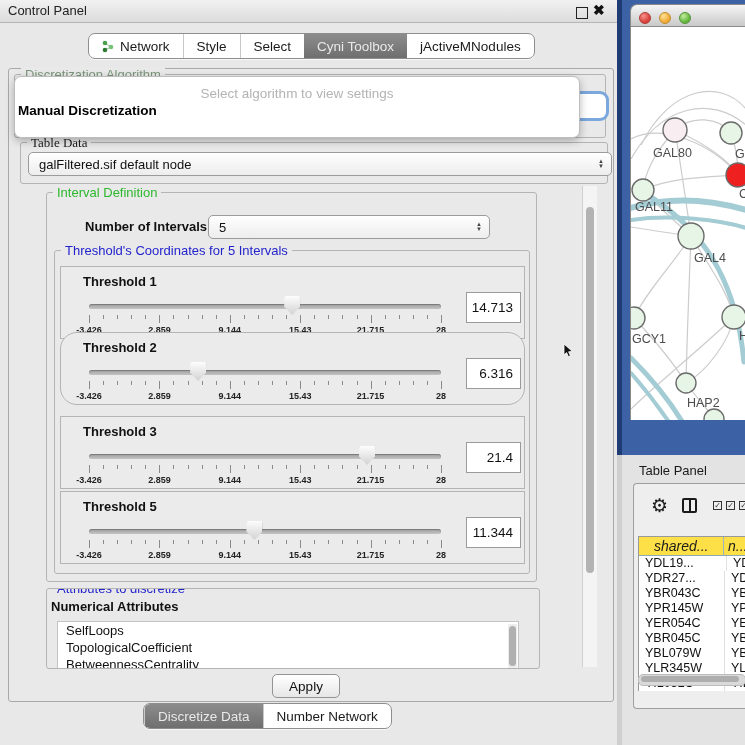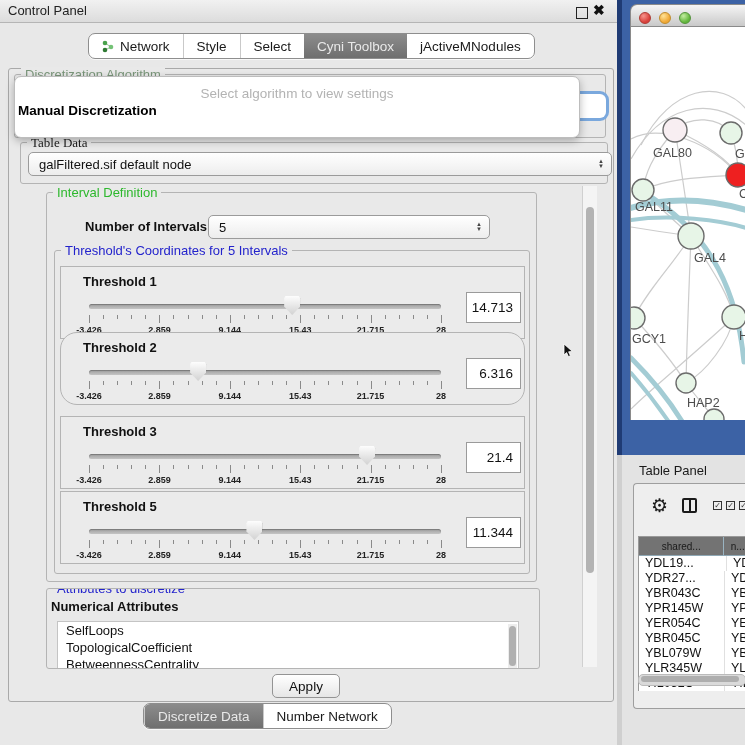--- a/index.html
+++ b/index.html
@@ -99,23 +99,23 @@
     border:1px solid #9e9e9e;border-radius:4px;border-right:none;}
   .tp-toolbar{position:absolute;left:0;top:0;width:100%;height:46px;}
   .gear-ico{position:absolute;left:17px;top:12px;font-size:19px;color:#1a1a1a;line-height:19px;}
   .split-ico{position:absolute;left:48px;top:14px;width:15px;height:15px;border:2px solid #1a1a1a;
     border-radius:2px;box-sizing:border-box;}
   .split-ico:after{content:"";position:absolute;left:5px;top:0;width:2px;height:100%;background:#1a1a1a;}
   .cb-ico{position:absolute;top:17px;width:9px;height:9px;border:1.4px solid #333;font-size:8px;
     line-height:8px;text-align:center;color:#333;box-sizing:border-box;}
   .tbl{position:absolute;left:4px;top:52px;width:113px;border-top:1px solid #999;border-left:1px solid #999;}
   .tbl .hdr{display:flex;height:19px;}
-  .tbl .hcell{background:#737373;border-right:1px solid #9ab4c2;border-bottom:1px solid #8fa8b5;
-    font-size:10px;color:#1a1a1a;display:flex;align-items:center;justify-content:center;
-    overflow:hidden;white-space:nowrap;}
+  .tbl .hcell{background:#fde047;border-right:1px solid #9ab4c2;border-bottom:1px solid #8fa8b5;
+    font-size:14px;color:#1a1a1a;display:flex;align-items:center;justify-content:center;
+    overflow:hidden;white-space:nowrap;font-style:italic;}
   .tbl .row{display:flex;height:15px;background:#fff;}
   .tbl .cell{font-size:12.5px;color:#111;overflow:hidden;white-space:nowrap;
     padding-left:6px;box-sizing:border-box;line-height:15px;}
   .hscroll{position:absolute;left:4px;top:190px;width:106px;height:10px;background:#dadada;
     border:1px solid #bbb;border-radius:5px;}
   .hscroll .thumb{position:absolute;left:2px;top:1px;width:98px;height:6px;border-radius:3px;background:#aeaeae;}
   
   .netlabel{font-size:12.5px;fill:#4d4d4d;font-family:"Liberation Sans",sans-serif;}
   .cursor-arrow{left:563px;top:344px;z-index:20;}
 </style>

